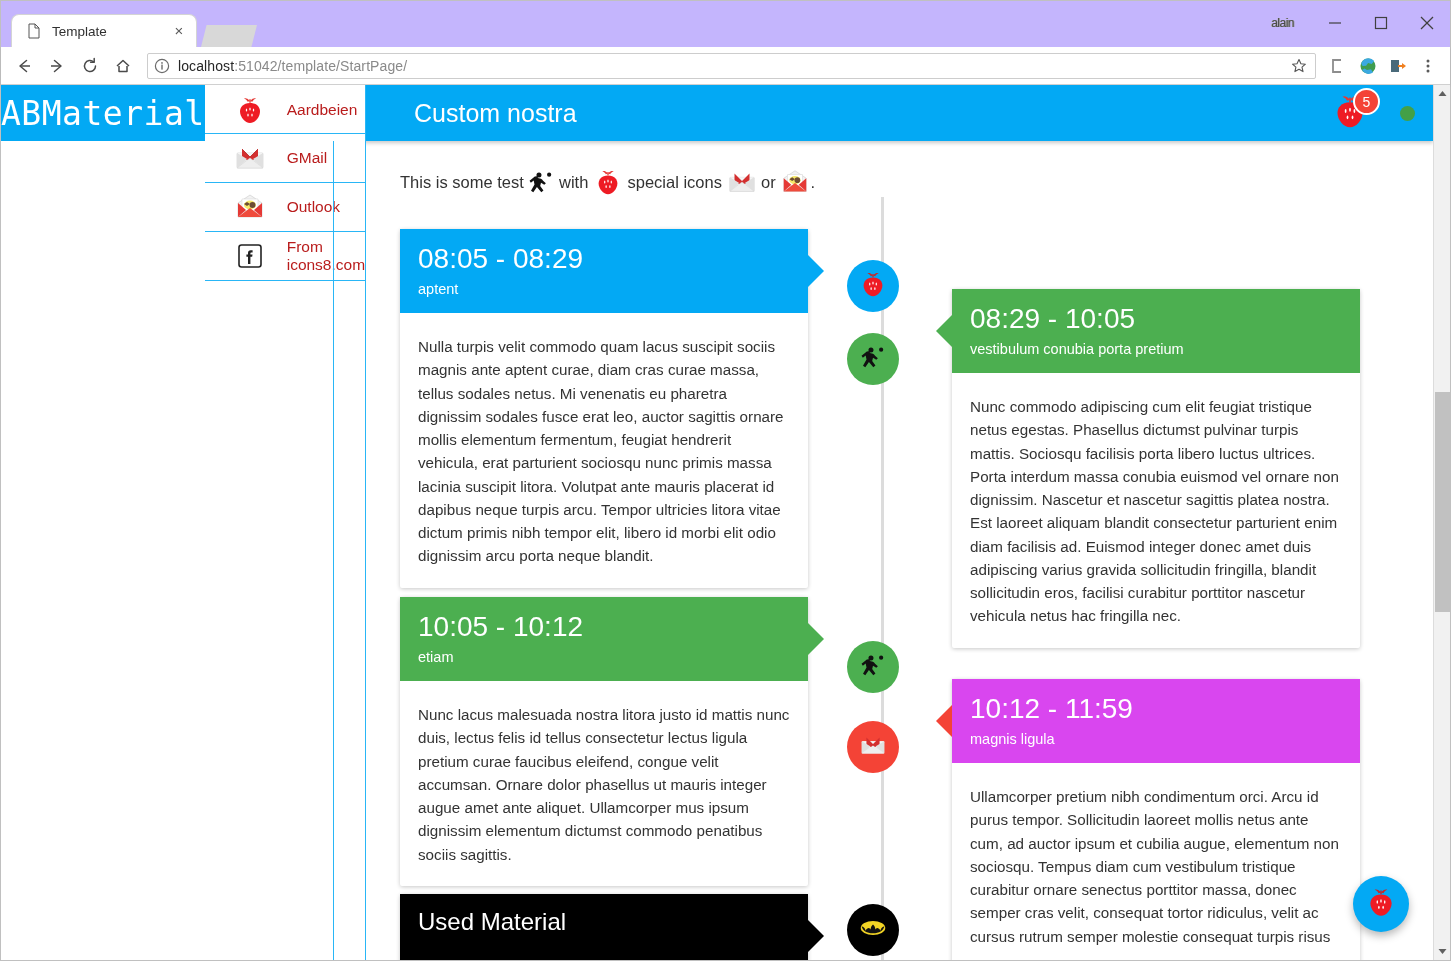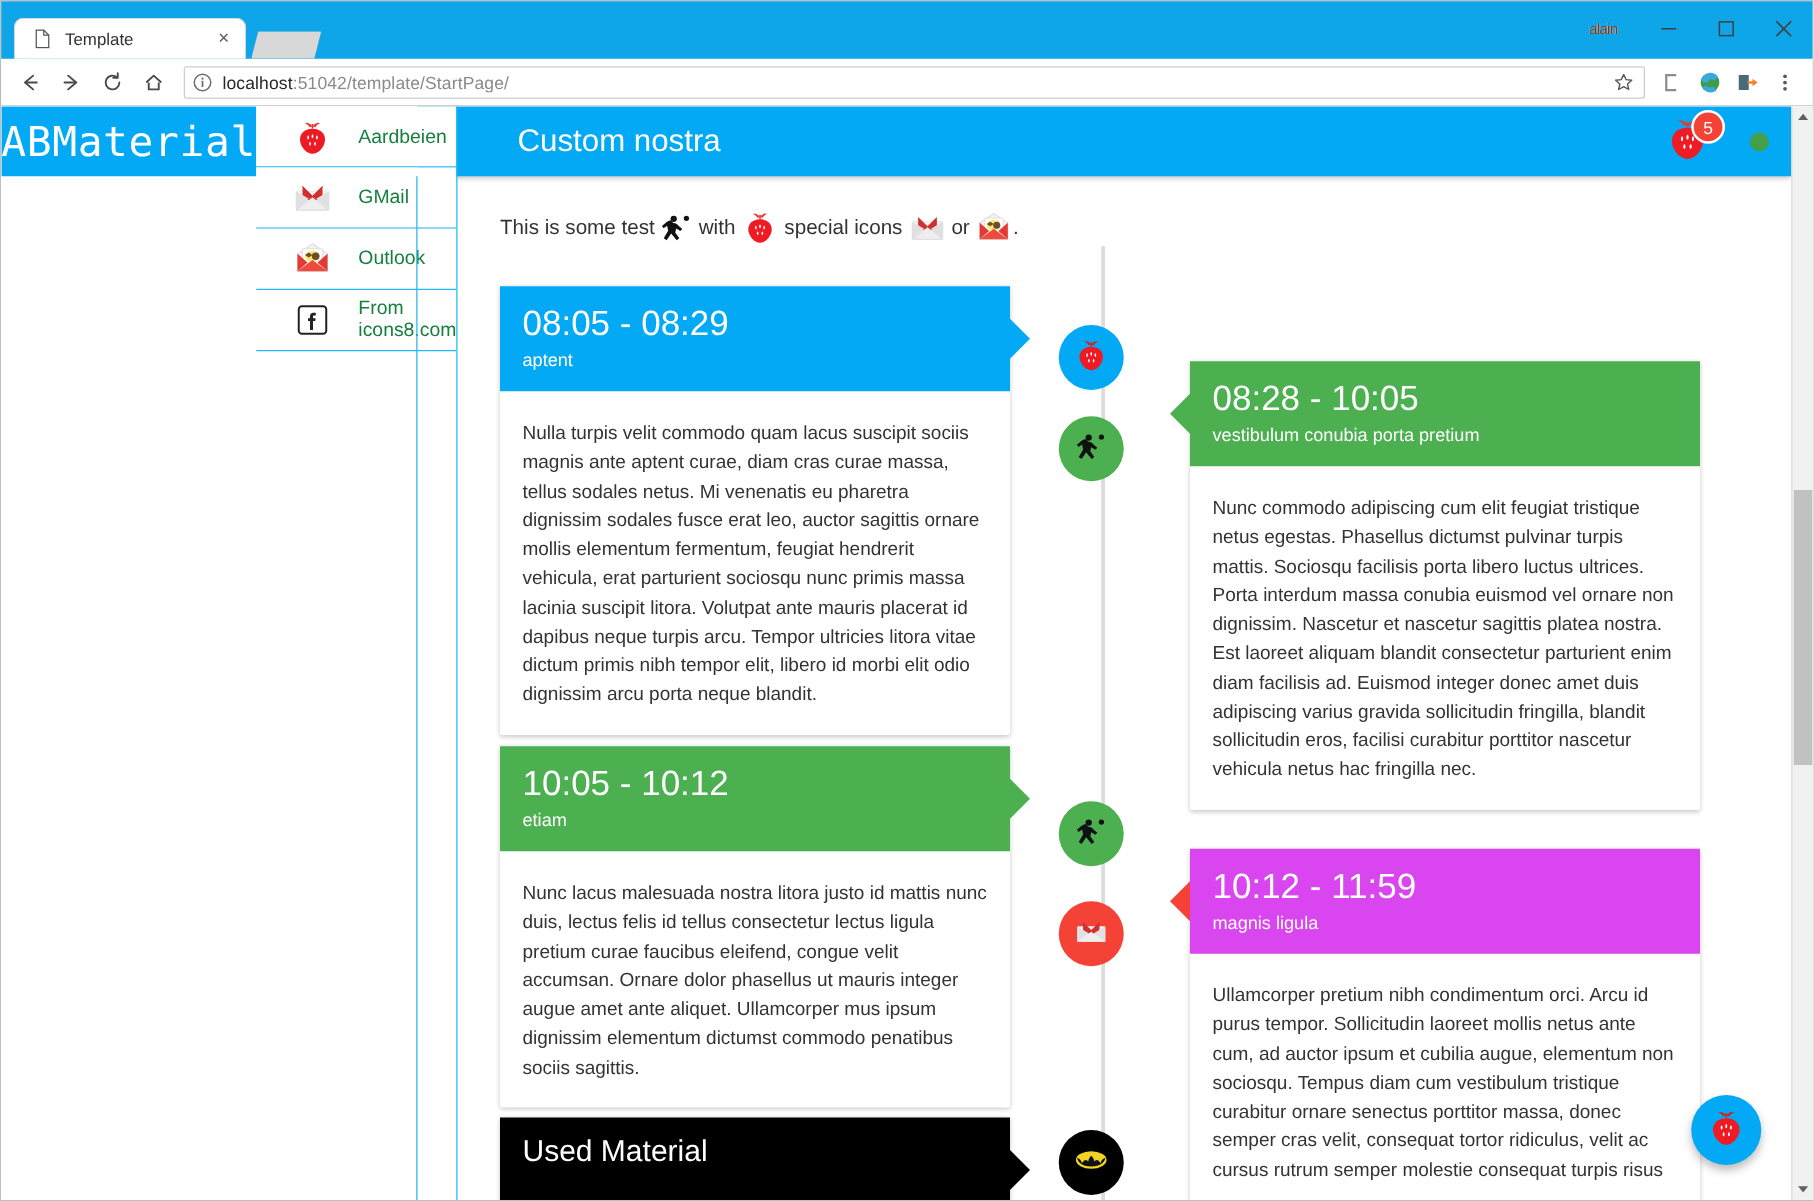--- a/index.html
+++ b/index.html
@@ -12,21 +12,21 @@
   }
 
   
   .browser {
     width: 1451px; height: 961px;
     display: flex; flex-direction: column;
     background: #ffffff;
     border: 1px solid #c0c0c0;
   }
   .titlebar {
-    height: 46px; background: #0ea5e9;
+    height: 46px; background: #c4b5fd;
     display: flex; align-items: flex-start;
     position: relative; flex: 0 0 46px;
     border-bottom: 0;
   }
   .tabstrip { display: flex; align-items: flex-end; height: 46px; padding-left: 10px; }
   .tab {
     position: relative;
     height: 33px; width: 186px;
     background: #ffffff;
     border: 1px solid #d4d4d4;
@@ -103,21 +103,21 @@
     font-family: "DejaVu Sans Mono", monospace; font-weight: 400;
   }
   .side-list { display: flex; flex-direction: column; }
   .side-item {
     height: 49px; display: flex; align-items: center;
     padding-left: 28px; border-bottom: 1px solid #29B6F6;
     cursor: pointer; background: #fff;
   }
   .side-item:first-child { border-top: 1px solid transparent; }
   .side-icon { width: 34px; height: 34px; flex: 0 0 34px; margin-right: 20px; display:flex; align-items:center; justify-content:center;}
-  .side-label { font-size: 15.5px; color: #15803d; }
+  .side-label { font-size: 15.5px; color: #b91c1c; }
   .side-rest { flex: 1; border-right: 1px solid #29B6F6; }
   .sidebar-edge { position: absolute; top: 56px; bottom: 0; right: 0; width: 1px; background: #29B6F6; }
 
   
   .main { flex: 1; display: flex; flex-direction: column; position: relative; overflow: hidden; }
   .appbar {
     height: 56px; flex: 0 0 56px; background: #03A9F4;
     display: flex; align-items: center; padding: 0 18px 0 80px;
     position: relative;
     box-shadow: 0 2px 4px rgba(0,0,0,0.22);
@@ -538,21 +538,21 @@
             <div class="card left" style="top:32px;">
               <div class="card-head hd-blue">
                 <div class="time">08:05 - 08:29</div>
                 <div class="sub">aptent</div>
               </div>
               <div class="card-body">Nulla turpis velit commodo quam lacus suscipit sociis magnis ante aptent curae, diam cras curae massa, tellus sodales netus. Mi venenatis eu pharetra dignissim sodales fusce erat leo, auctor sagittis ornare mollis elementum fermentum, feugiat hendrerit vehicula, erat parturient sociosqu nunc primis massa lacinia suscipit litora. Volutpat ante mauris placerat id dapibus neque turpis arcu. Tempor ultricies litora vitae dictum primis nibh tempor elit, libero id morbi elit odio dignissim arcu porta neque blandit.</div>
             </div>
 
             <div class="card right" style="top:92px;">
               <div class="card-head hd-green">
-                <div class="time">08:28 - 10:05</div>
+                <div class="time">08:29 - 10:05</div>
                 <div class="sub">vestibulum conubia porta pretium</div>
               </div>
               <div class="card-body">Nunc commodo adipiscing cum elit feugiat tristique netus egestas. Phasellus dictumst pulvinar turpis mattis. Sociosqu facilisis porta libero luctus ultrices. Porta interdum massa conubia euismod vel ornare non dignissim. Nascetur et nascetur sagittis platea nostra. Est laoreet aliquam blandit consectetur parturient enim diam facilisis ad. Euismod integer donec amet duis adipiscing varius gravida sollicitudin fringilla, blandit sollicitudin eros, facilisi curabitur porttitor nascetur vehicula netus hac fringilla nec.</div>
             </div>
 
             <div class="card left" style="top:400px;">
               <div class="card-head hd-green">
                 <div class="time">10:05 - 10:12</div>
                 <div class="sub">etiam</div>
               </div>

